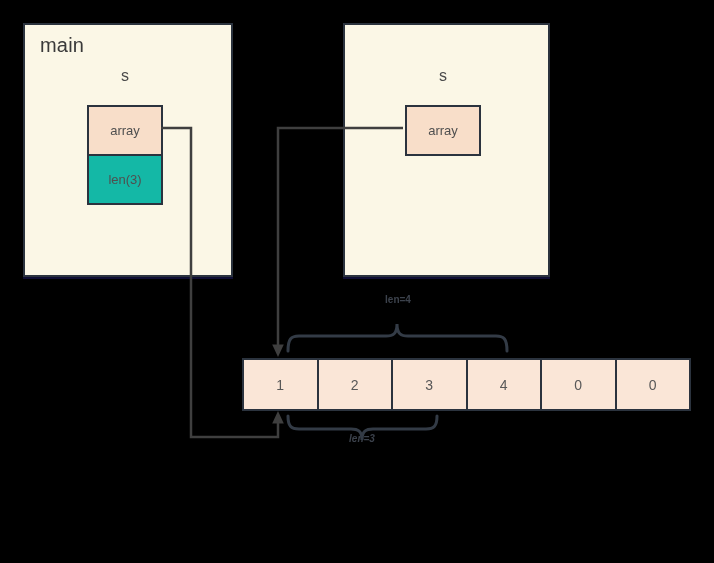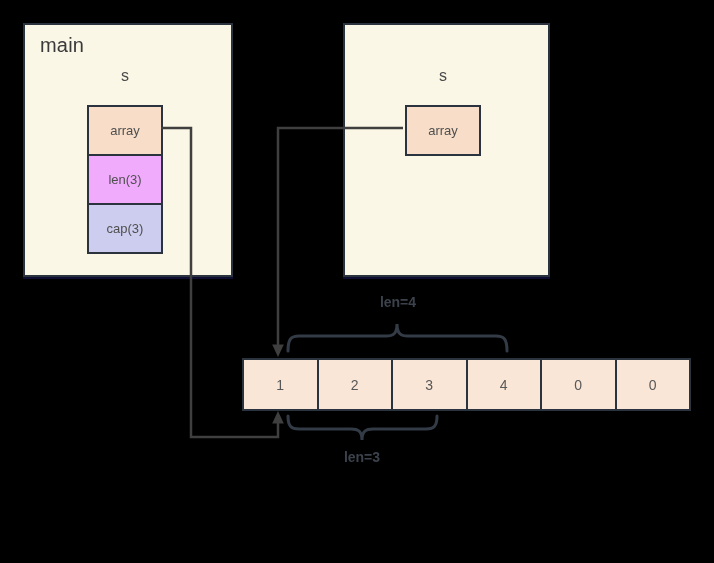--- a/index.html
+++ b/index.html
@@ -38,62 +38,61 @@
   .frame-main  .struct { left: 62px; }
   .frame-slice .struct { left: 60px; }
   .field {
     width: 76px; height: 51px;
     border: 2px solid #2b333e;
     display: flex; align-items: center; justify-content: center;
     font-size: 13px; color: #4f4f4f;
   }
   .field + .field { margin-top: -2px; }
   .field-array { background: #f8dec9; }
-  .field-len   { background: #f0abfc; }
+  .field-len   { background: #14b8a6; }
   .field-cap   { background: #cdcdef; }
   
   .backing-array {
     position: absolute; left: 242px; top: 358px;
     width: 449px; height: 53px;
     display: flex;
   }
   .acell {
     flex: 1 1 0; height: 53px;
     background: #fae6d7;
     border: 2px solid #2b333e;
     display: flex; align-items: center; justify-content: center;
     font-size: 14px; color: #585858;
   }
   .acell + .acell { margin-left: -2px; }
   
   .len-label {
     position: absolute; width: 90px; text-align: center;
-    font-size: 14px; font-weight: bold; color: #3c424c;
+    font-size: 10px; font-weight: bold; color: #3c424c;
   }
   .len-top    { left: 353px; top: 294px; }
-  .len-bottom { left: 317px; top: 449px; }
+  .len-bottom { left: 317px; top: 433px; font-style: italic; }
   
   svg.overlay {
     position: absolute; left: 0; top: 0;
     width: 714px; height: 563px;
     pointer-events: none;
   }
 </style>
 </head>
 <body>
 
 <div class="stage">
 
   <div class="frame frame-main">
     <div class="frame-title">main</div>
     <div class="var-label">s</div>
     <div class="struct">
       <div class="field field-array">array</div>
       <div class="field field-len">len(3)</div>
-      <div class="field field-cap">cap(3)</div>
     </div>
   </div>
 
   <div class="frame frame-slice">
     <div class="var-label">s</div>
     <div class="struct">
       <div class="field field-array">array</div>
     </div>
   </div>
 

